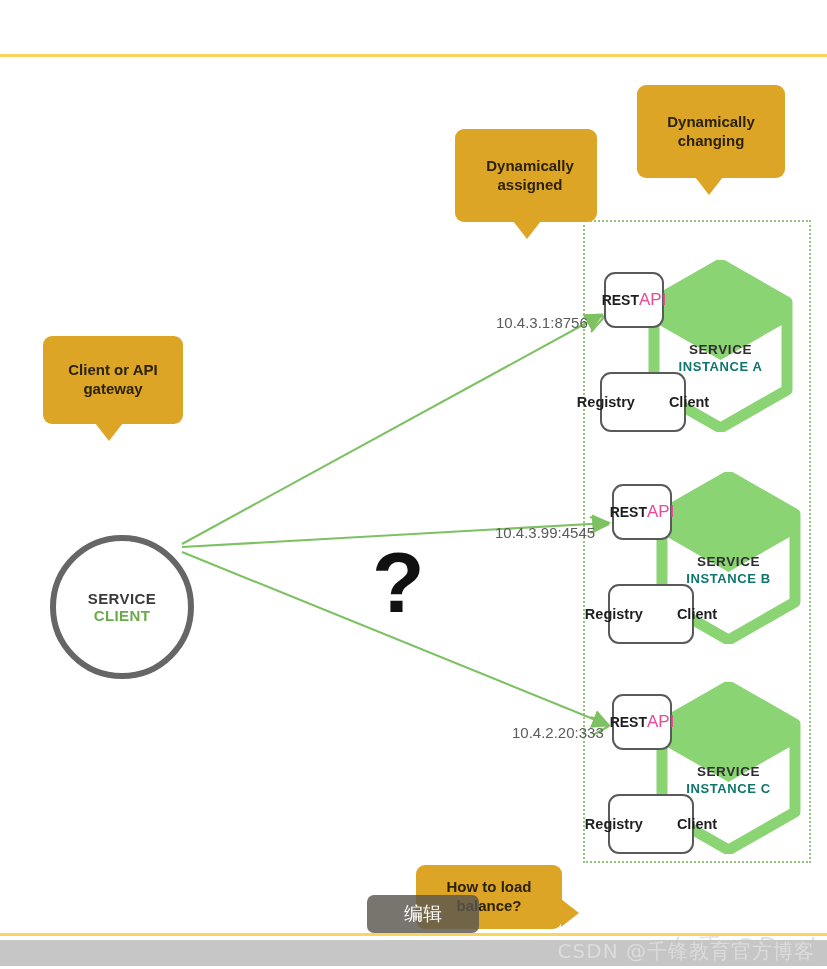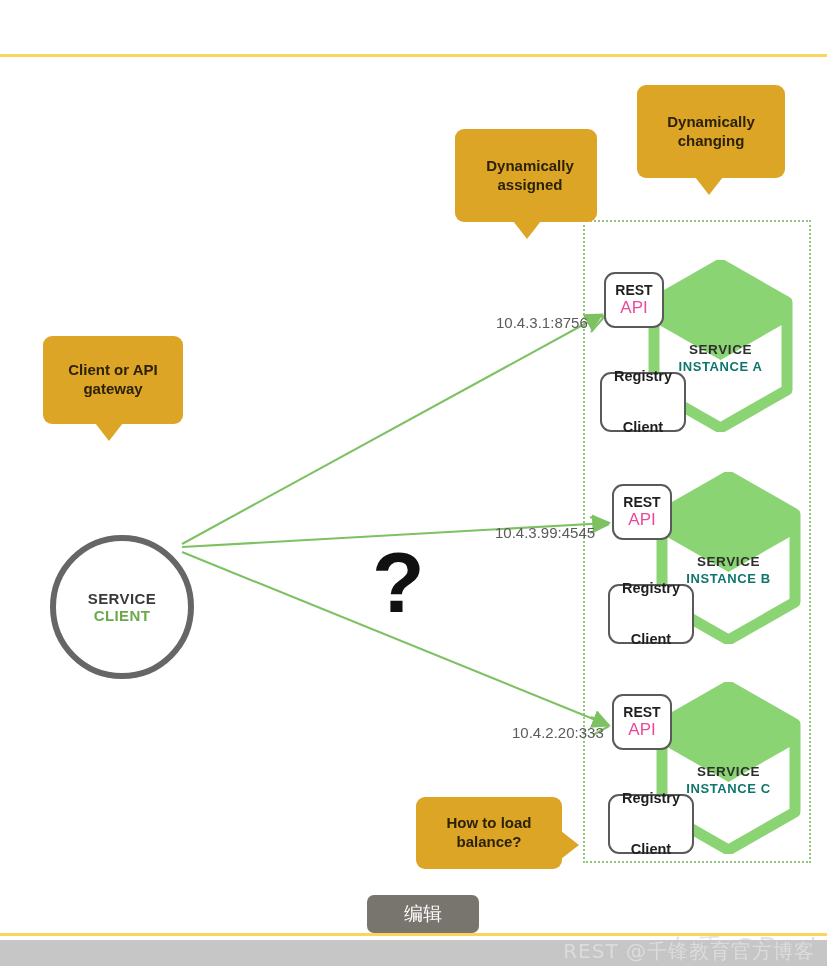--- a/index.html
+++ b/index.html
@@ -29,21 +29,21 @@
     border-left:14px solid transparent;border-right:14px solid transparent;border-top:18px solid #dda526;}
   .callout .tail-right{position:absolute;right:-17px;top:34px;width:0;height:0;
     border-top:14px solid transparent;border-bottom:14px solid transparent;border-left:18px solid #dda526;}
 
   #callout-dyn-changing{left:637px;top:28px;width:148px;height:93px;}
   #callout-dyn-changing .tail-down{left:58px;}
   #callout-dyn-assigned{left:455px;top:72px;width:142px;height:93px;padding-left:18px;}
   #callout-dyn-assigned .tail-down{left:58px;}
   #callout-client-gw{left:43px;top:279px;width:140px;height:88px;}
   #callout-client-gw .tail-down{left:52px;}
-  #callout-load-balance{left:416px;top:740px;width:146px;height:72px;}
+  #callout-load-balance{left:416px;top:808px;width:146px;height:64px;}
 
   
   #service-client{position:absolute;left:50px;top:478px;width:132px;height:132px;
     border:6px solid #666666;border-radius:50%;background:#ffffff;
     display:flex;flex-direction:column;align-items:center;justify-content:center;}
   #service-client .l1{font-size:15px;font-weight:bold;color:#3a3a3a;letter-spacing:.4px;}
   #service-client .l2{font-size:15px;font-weight:bold;color:#6aaa4a;letter-spacing:.4px;}
 
   
   #question-mark{position:absolute;left:372px;top:482px;font-size:86px;font-weight:bold;
@@ -56,21 +56,21 @@
   .instance{position:absolute;width:195px;height:180px;}
   #instance-a{left:600px;top:203px;}
   #instance-b{left:608px;top:415px;}
   #instance-c{left:608px;top:625px;}
   .hexwrap{position:absolute;left:48px;top:0;width:145px;height:172px;}
   .inst-label{position:absolute;left:48px;top:82px;width:145px;text-align:center;}
   .inst-label .t1{font-size:13.5px;font-weight:bold;color:#2f2f2f;letter-spacing:.6px;display:block;}
   .inst-label .t2{font-size:13px;font-weight:bold;color:#0f766e;letter-spacing:.6px;display:block;margin-top:2px;}
 
   .wbox{position:absolute;background:#ffffff;border:2px solid #5a5a5a;border-radius:11px;
-    display:flex;flex-direction:column;align-items:center;justify-content:center;z-index:4;}
+    display:flex;flex-direction:row;align-items:center;justify-content:center;z-index:4;}
   .wbox .b1{font-size:14px;font-weight:bold;color:#1f1f1f;}
   .wbox .b2{font-size:17px;font-weight:normal;color:#ec4899;}
   .wbox .w1,.wbox .w2{font-size:14.5px;font-weight:bold;color:#1f1f1f;line-height:1.15;}
   .rest-box{left:4px;top:12px;width:56px;height:52px;}
   .registry-box{left:0px;top:112px;width:82px;height:56px;gap:34px;}
 
   
   .ip-label{position:absolute;font-size:15px;color:#5b5b5b;white-space:nowrap;
     font-family:"Liberation Sans",sans-serif;}
   #ip-a{left:496px;top:257px;}
@@ -213,15 +213,15 @@
     <div id="edit-tooltip">
       <span>编辑</span>
     </div>
 
     <div id="zhihu-watermark">知乎 @Davie</div>
 
   </div>
 
   <div class="rule" id="rule-bottom"></div>
   <div id="bottombar"></div>
-  <div id="csdn-watermark">REST @千锋教育官方博客</div>
+  <div id="csdn-watermark">CSDN @千锋教育官方博客</div>
 
 </div>
 
 </body></html>

